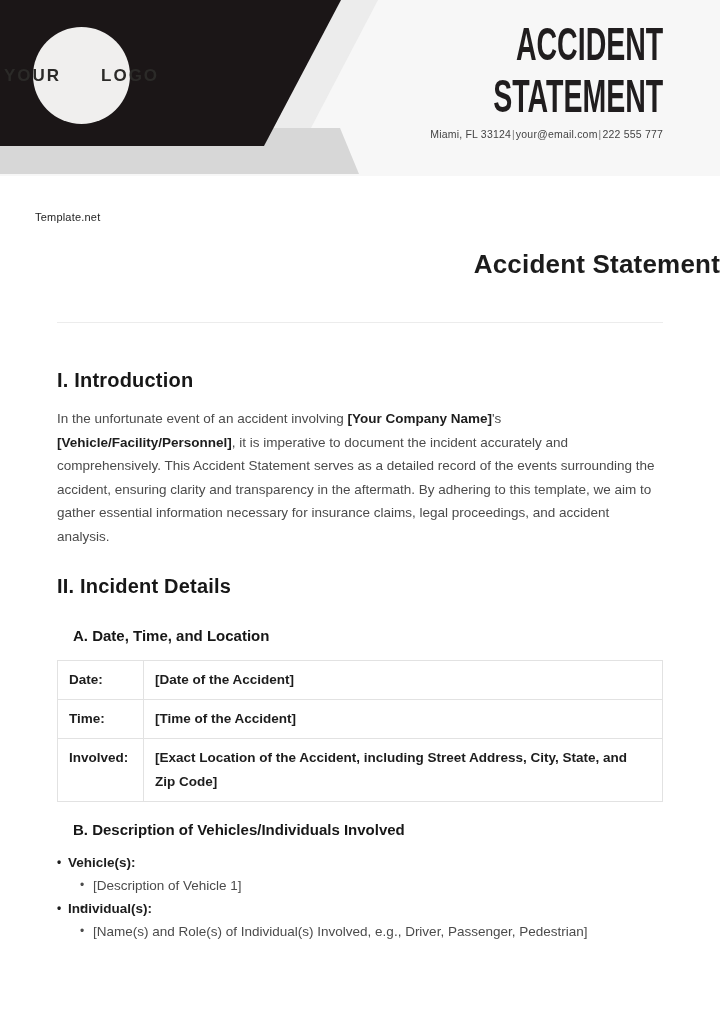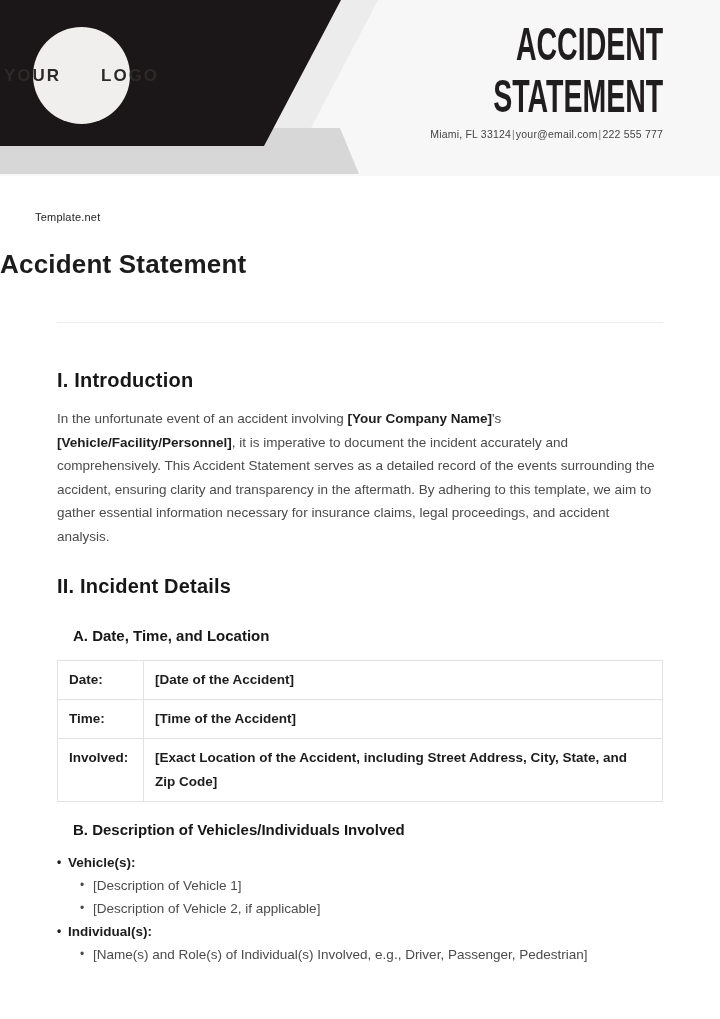--- a/index.html
+++ b/index.html
@@ -46,21 +46,21 @@
     transform:scaleX(.62);transform-origin:100% 50%;
     white-space:nowrap;
   }
   .contact{
     position:absolute;right:57px;top:128px;display:flex;align-items:center;gap:1px;
     font-size:10.5px;color:#444;letter-spacing:.2px;white-space:nowrap;
   }
   .contact .sep{color:#777;font-size:10px;}
   
   .doc-title{
-    position:absolute;top:249px;left:0;width:720px;text-align:left;
+    position:absolute;top:249px;left:0;width:720px;text-align:right;
     font-size:26px;font-weight:700;color:#1c1c1c;letter-spacing:.2px;
   }
   .divider{position:absolute;top:322px;left:57px;width:606px;height:1px;background:#ececec;}
   .h-sec{position:absolute;left:57px;font-size:20px;font-weight:700;color:#171717;letter-spacing:.2px;}
   .h-sec1{top:369px;}
   .h-sec2{top:575px;}
   .h-sub{position:absolute;left:57px;font-size:15px;font-weight:700;color:#171717;margin-left:16px;}
   .h-subA{top:627px;}
   .h-subB{top:821px;}
   .paragraph{
@@ -141,16 +141,16 @@
         <td class="t-value">[Exact Location of the Accident, including Street Address, City, State, and Zip Code]</td>
       </tr>
     </tbody>
 </table>
 
 <div class="h-sub h-subB">B. Description of Vehicles/Individuals Involved</div>
 
 <div class="blist">
     <div class="b1"><span class="bullet">•</span><span>Vehicle(s):</span></div>
     <div class="b2"><span class="bullet">•</span><span>[Description of Vehicle 1]</span></div>
-    <div class="b2"><span class="bullet">•</span><span>[Description of Vehicle 2, if applicable]</span></div>
+    <div class="b2"><span class="bullet">•</span></div>
     <div class="b1"><span class="bullet">•</span><span>Individual(s):</span></div>
     <div class="b2"><span class="bullet">•</span><span>[Name(s) and Role(s) of Individual(s) Involved, e.g., Driver, Passenger, Pedestrian]</span></div>
   </div>
 
 </body></html>

